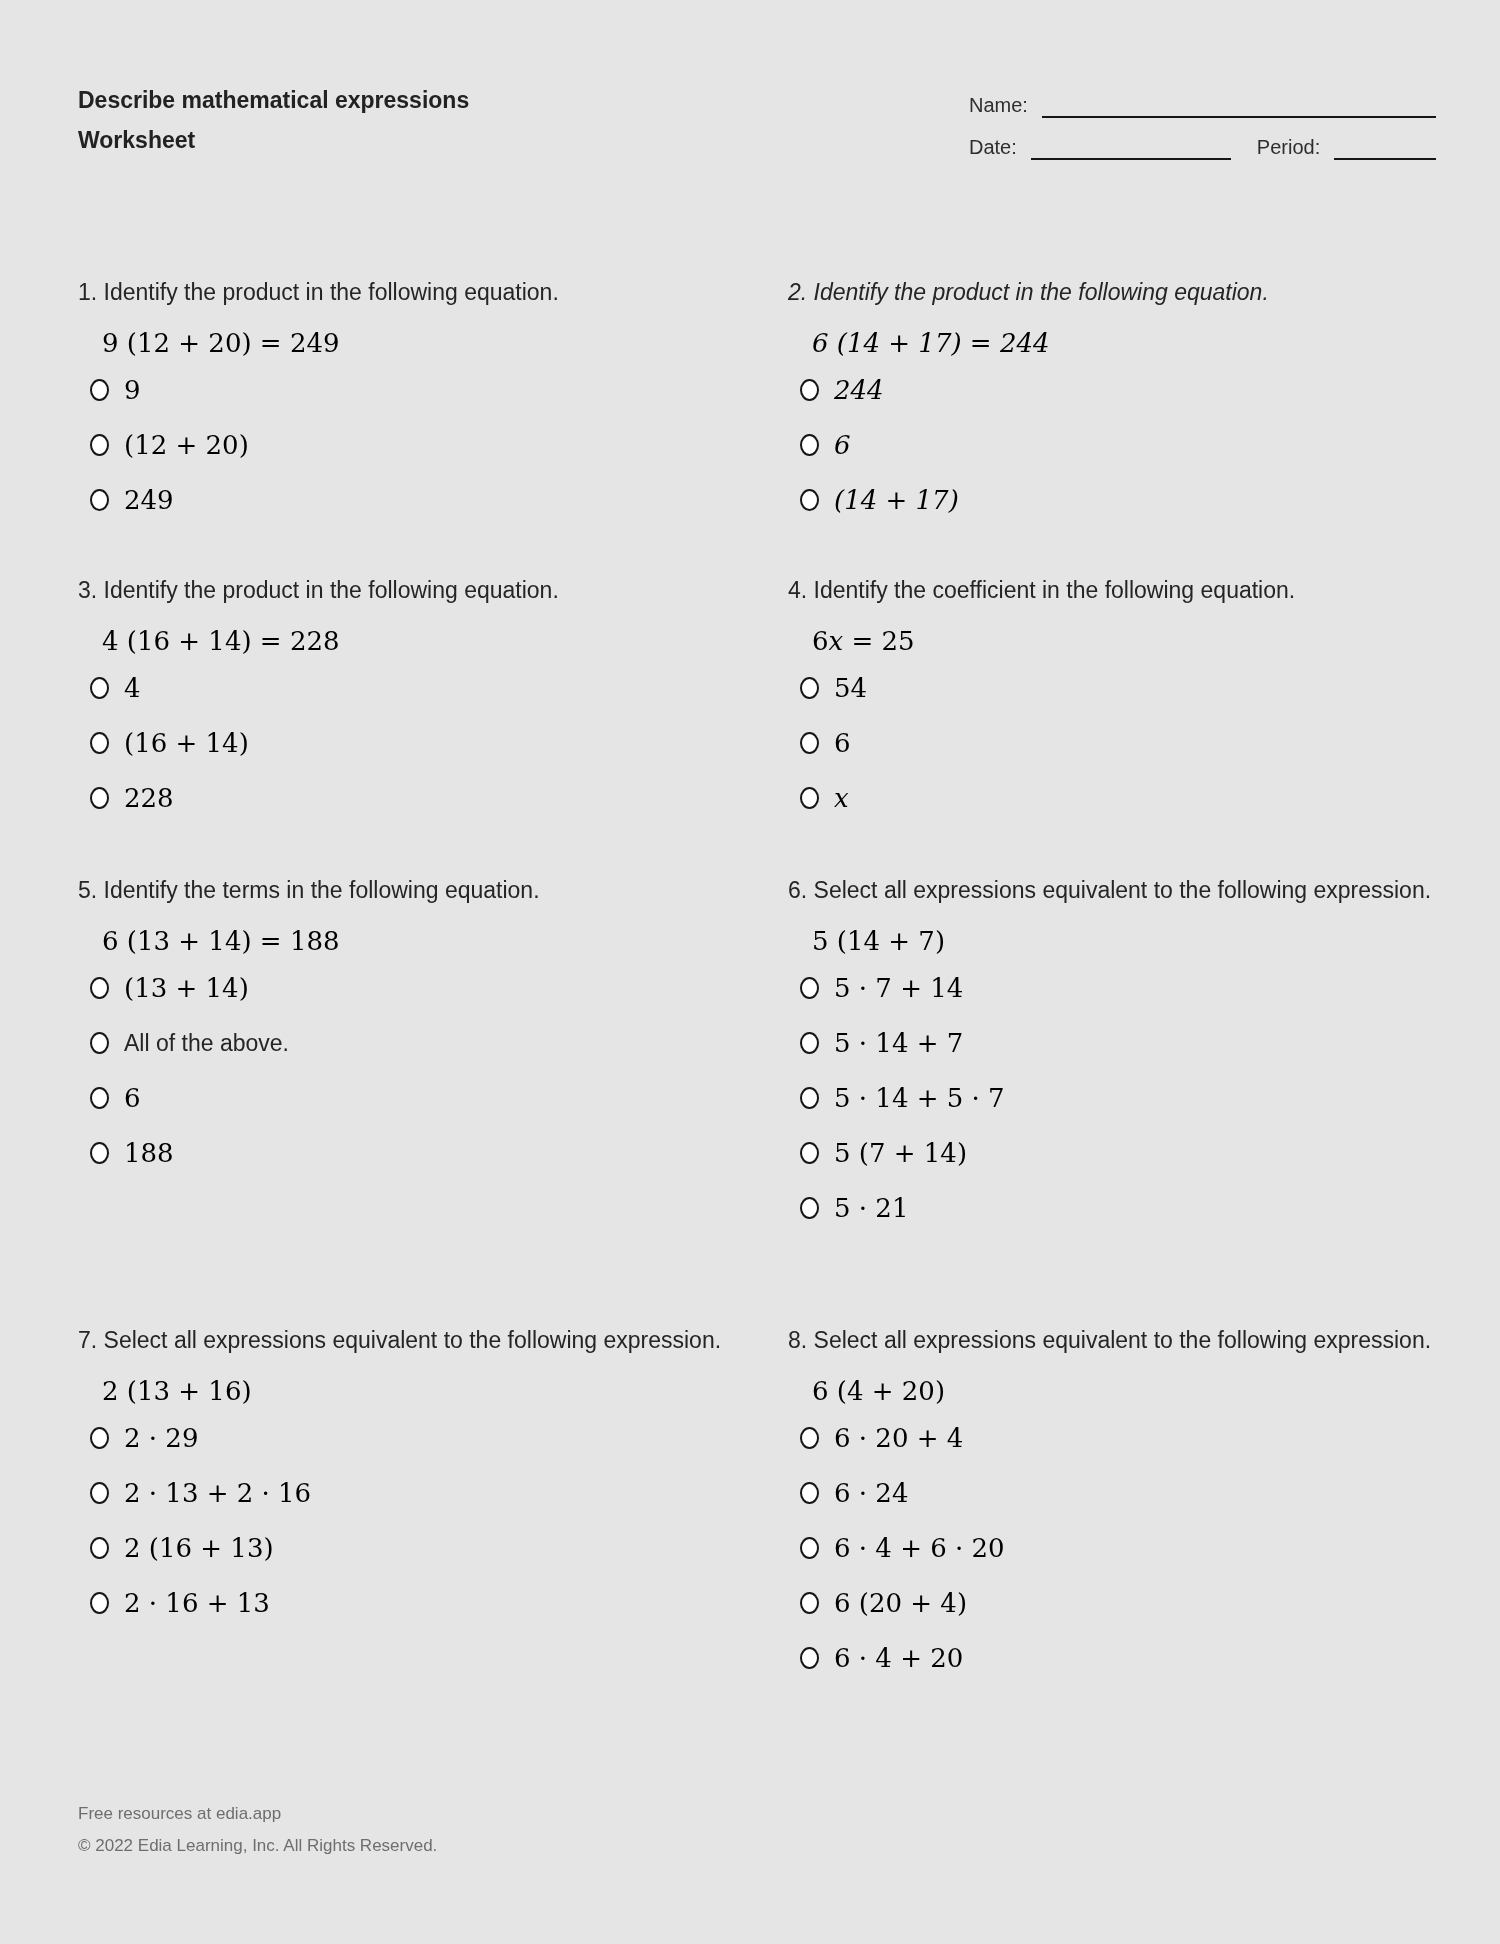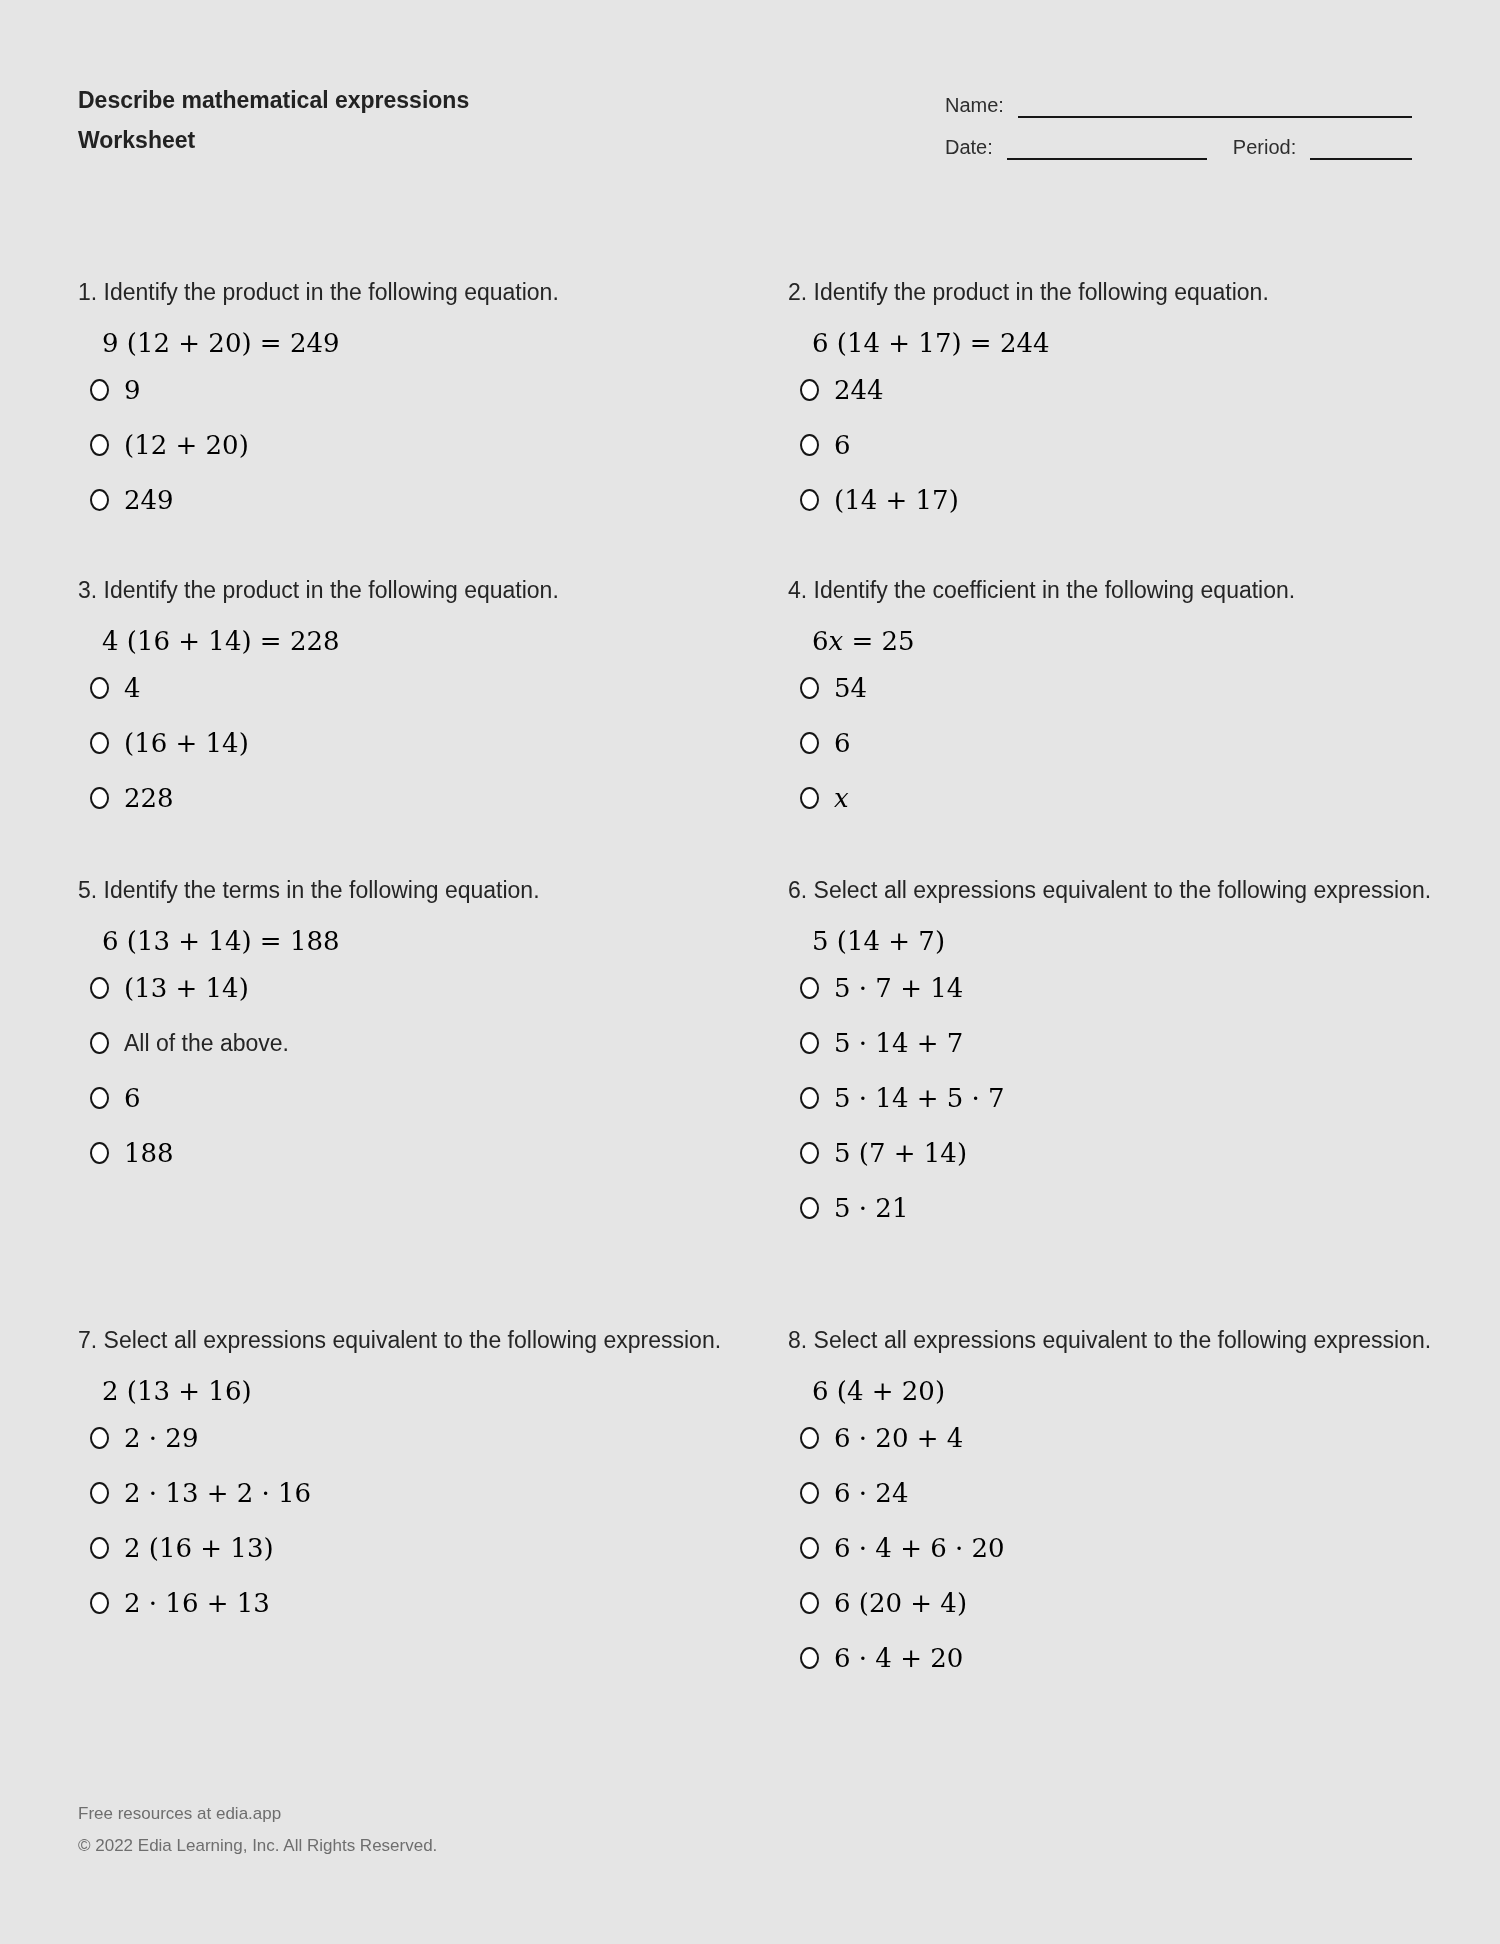--- a/index.html
+++ b/index.html
@@ -2,21 +2,21 @@
 <html><head>
 <meta charset="utf-8">
 <style>
   html,body{margin:0;padding:0;background:#ffffff;}
   body{width:1500px;height:1944px;font-family:"Liberation Sans",sans-serif;}
   .page{position:relative;width:1500px;height:1944px;background:#e5e5e5;overflow:hidden;}
 
   
   .title{position:absolute;left:78px;top:80px;font-size:23px;font-weight:700;
          line-height:40px;color:#222222;}
-  .fields{position:absolute;left:945px;top:92px;width:467px;font-size:20px;color:#2e2e2e;}
+  .fields{position:absolute;left:969px;top:92px;width:467px;font-size:20px;color:#2e2e2e;}
   .field-row{display:flex;align-items:flex-end;height:26px;}
   .field-row + .field-row{margin-top:16px;}
   .field-label{white-space:nowrap;line-height:26px;}
   .field-line{border-bottom:2px solid #161616;height:19px;display:inline-block;}
   .name-line{flex:1;margin-left:14px;}
   .date-line{width:200px;margin-left:14px;}
   .period-label{margin-left:26px;}
   .period-line{flex:1;margin-left:14px;}
 
   
@@ -72,21 +72,21 @@
         <span class="radio"></span>
         <span class="option-label math">(12 + 20)</span>
       </div>
       <div class="option">
         <span class="radio"></span>
         <span class="option-label math">249</span>
       </div>
     </div>
   </div>
 
-  <div class="q" style="left:788px;top:272px;">
+  <div class="q" style="left:788px;top:272px;font-style:italic;">
     <div class="prompt">2. Identify the product in the following equation.</div>
     <div class="equation">6 (14 + 17) = 244</div>
     <div class="options">
       <div class="option">
         <span class="radio"></span>
         <span class="option-label math">244</span>
       </div>
       <div class="option">
         <span class="radio"></span>
         <span class="option-label math">6</span>

